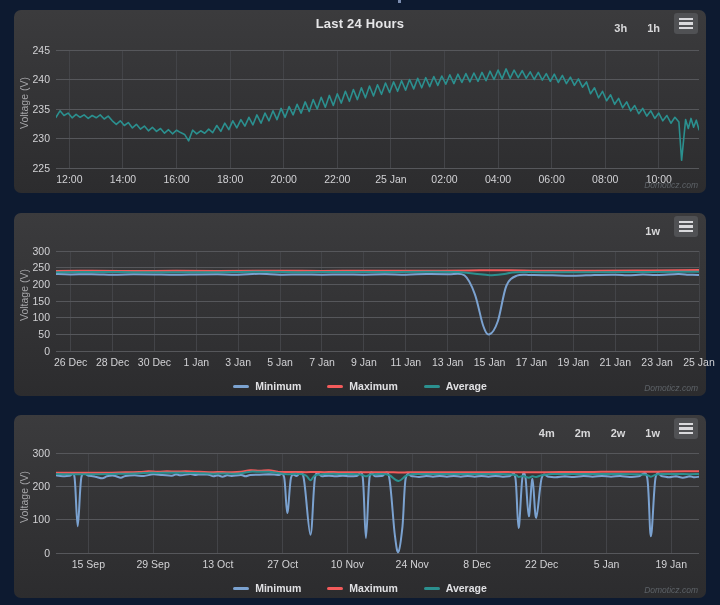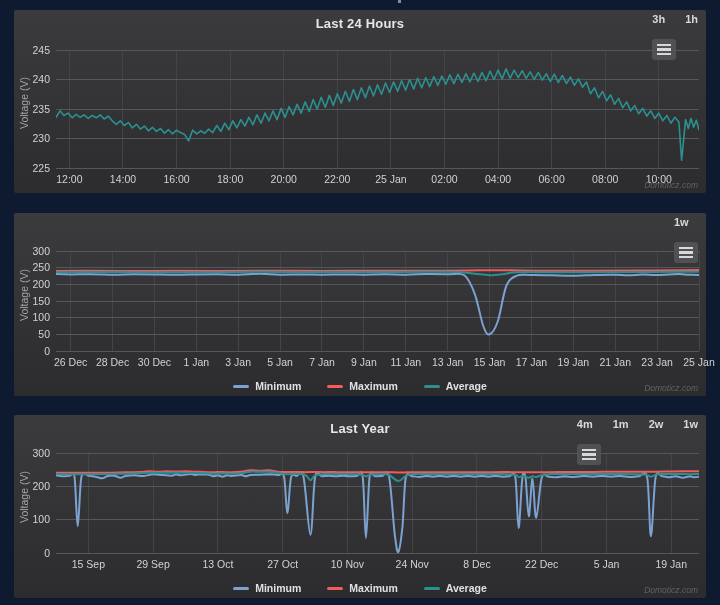--- a/index.html
+++ b/index.html
@@ -5,28 +5,28 @@
   html,body{margin:0;padding:0;}
   body{
     width:720px;height:605px;position:relative;overflow:hidden;
     background:#0d1a30;
     font-family:"Liberation Sans", sans-serif;
   }
   .top-artifact{position:absolute;left:398px;top:0;width:3px;height:3px;background:#7b8db0;}
   .panel{
     position:absolute;left:14px;width:692px;height:183px;
     background:linear-gradient(180deg,#3b3b3d 0%,#2c2c2e 100%);
-    border-radius:2px;
+    border-radius:7px;
   }
   .panel-header{position:relative;height:26px;padding-top:6px;}
   .chart-title{
     margin:0;position:absolute;left:0;right:0;top:6px;text-align:center;
     font-size:13px;font-weight:bold;color:#e6e6e8;letter-spacing:.2px;
   }
-  .controls{position:absolute;right:8px;top:3px;display:flex;align-items:flex-start;gap:14px;z-index:2;flex-direction:column;}
+  .controls{position:absolute;right:8px;top:3px;display:flex;align-items:flex-end;gap:14px;z-index:2;}
   .range-buttons{display:flex;align-items:center;gap:20px;}
   .range-btn{
     background:none;border:none;padding:0;margin:0;cursor:pointer;
     font-family:"Liberation Sans",sans-serif;font-size:11px;font-weight:bold;color:#d8d8da;
   }
   .menu-btn{
     width:24px;height:21px;border:none;border-radius:3px;background:#505154;
     display:flex;flex-direction:column;justify-content:center;align-items:center;gap:2px;
     cursor:pointer;padding:0;
   }
@@ -199,25 +199,24 @@
       <span class="legend-item">
         <span class="legend-swatch" style="background: rgb(43, 144, 143);"></span>
         <span class="legend-label">Average</span>
       </span>
     </div>
   <span class="watermark">Domoticz.com</span>
 </section>
 
 <section class="panel multi" style="top:415px">
   <header class="panel-header">
-    <h2 class="chart-title">Last Year</h2>
     <div class="controls">
       <div class="range-buttons">
           <button class="range-btn">4m</button>
-          <button class="range-btn">1m</button>
+          <button class="range-btn">2m</button>
           <button class="range-btn">2w</button>
           <button class="range-btn">1w</button>
         </div>
       <button class="menu-btn">
         <span class="bar"></span>
         <span class="bar"></span>
         <span class="bar"></span>
       </button>
     </div>
   </header>

